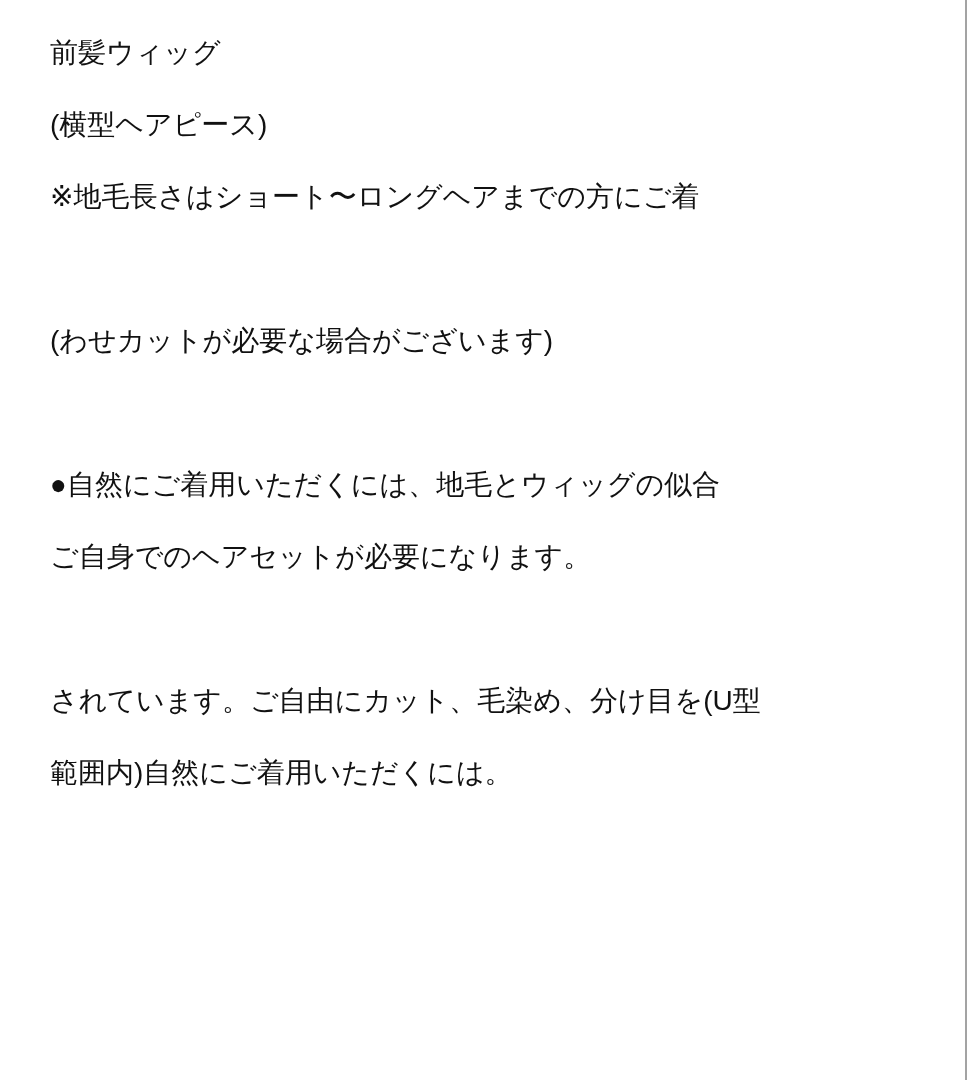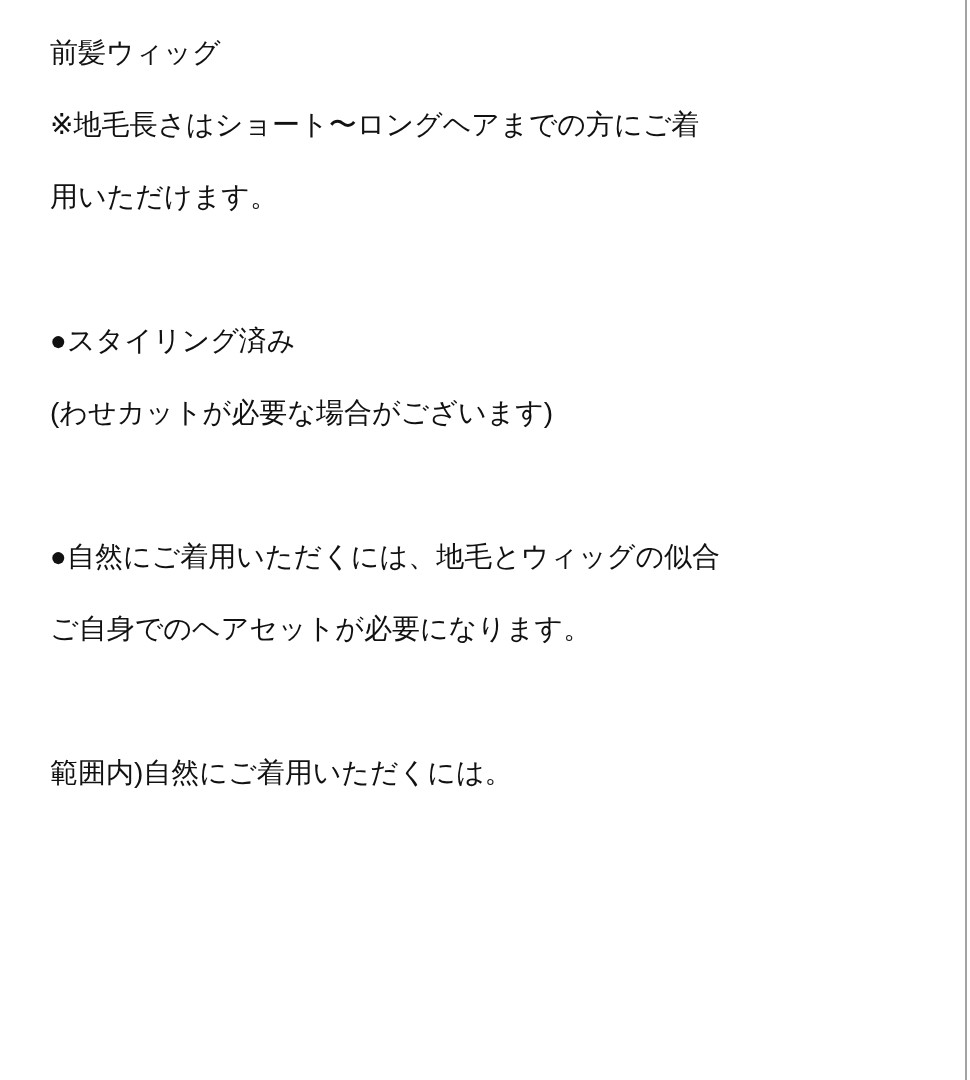--- a/index.html
+++ b/index.html
@@ -48,25 +48,25 @@
     height: 100%;
     background: var(--border);
   }
 </style>
 </head>
 <body>
 
 <div class="page">
   <div class="text-block">
       <div class="line">前髪ウィッグ</div>
+      <div class="line">(横型ヘアピース)</div>
       <div class="line">※地毛長さはショート〜ロングヘアまでの方にご着</div>
-      <div class="line">用いただけます。</div>
       <div class="line blank"></div>
-      <div class="line">●スタイリング済み</div>
       <div class="line">(わせカットが必要な場合がございます)</div>
       <div class="line blank"></div>
       <div class="line">●自然にご着用いただくには、地毛とウィッグの似合</div>
       <div class="line">ご自身でのヘアセットが必要になります。</div>
       <div class="line blank"></div>
+      <div class="line">されています。ご自由にカット、毛染め、分け目を(U型</div>
       <div class="line">範囲内)自然にご着用いただくには。</div>
     </div>
   <div class="right-border"></div>
 </div>
 
 </body></html>

